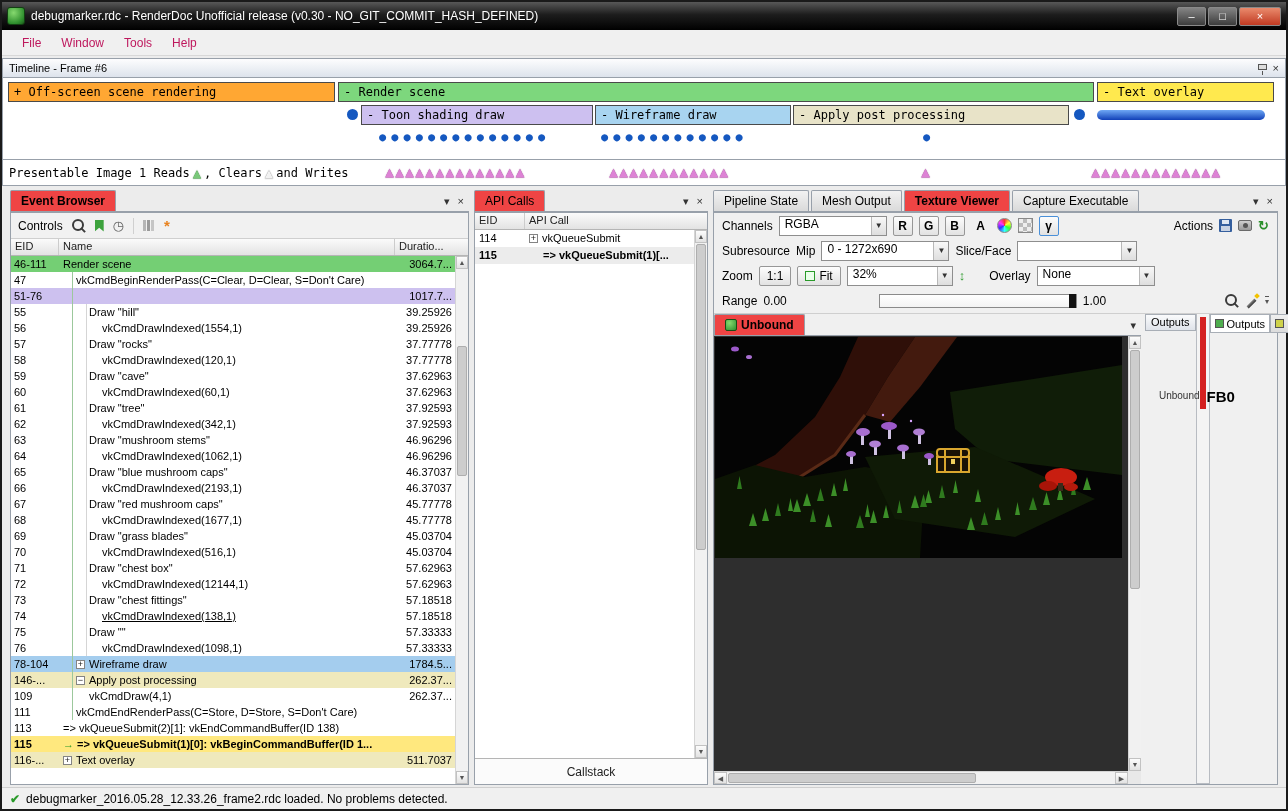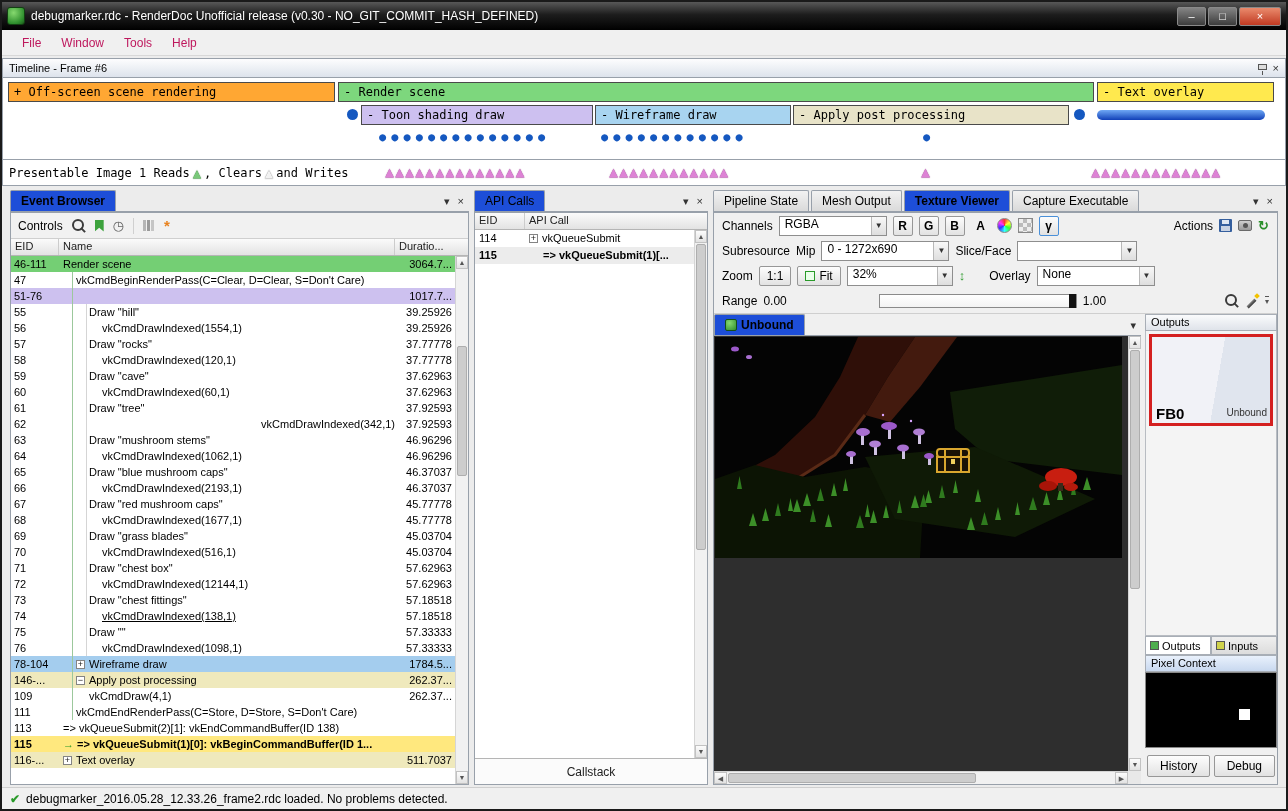--- a/index.html
+++ b/index.html
@@ -17,21 +17,21 @@
 .menu-item{padding:4px 10px;color:#be185d}
 
 .dock-header{height:20px;background:linear-gradient(#fdfdfe,#dde3ec);border:1px solid #98a0aa;display:flex;align-items:center;padding:0 6px;font-size:11px;gap:6px;flex:none}
 .dock-header .sp{flex:1}
 .pin{width:9px;height:6px;border:1px solid #555;background:#ddd;position:relative;margin-top:-3px}
 .pin::after{content:'';position:absolute;left:3px;top:6px;width:1px;height:4px;background:#555}
 .xglyph{color:#333;font-size:11px;line-height:1}
 .tabstrip{height:22px;display:flex;align-items:flex-end;border-bottom:1px solid #98a0aa;flex:none}
 .tabs{display:flex;align-items:flex-end}
 .tab{padding:3px 10px 3px;background:linear-gradient(#f2f2f2,#dadada);border:1px solid #98a0aa;border-bottom:none;border-radius:2px 2px 0 0;margin-right:2px;white-space:nowrap}
-.tab.active{background:#1d4ed8;font-weight:bold}
+.tab.active{background:#ef4444;font-weight:bold}
 .strip-icons{margin-left:auto;display:flex;gap:8px;align-items:center;padding:0 5px 4px}
 
 .timeline{margin:2px 0 0;flex:none}
 .timeline-body{position:relative;height:108px;background:#fff;border:1px solid #98a0aa;border-top:none;font-family:"DejaVu Sans Mono",monospace;font-size:12px}
 .tl-block{position:absolute;height:20px;line-height:18px;padding-left:5px;border:1px solid #4a4a4a;white-space:nowrap;overflow:hidden}
 .dotspan{position:absolute;color:#1558c0;font-size:12px;letter-spacing:5px;line-height:14px;white-space:nowrap}
 .bigdot{position:absolute;width:11px;height:11px;border-radius:50%;background:#1558c0}
 .bluebar{position:absolute;height:10px;border-radius:5px;background:linear-gradient(#6fa8f5,#1140b8)}
 .marker-row{position:absolute;left:0;right:0;bottom:0;height:26px;border-top:1px solid #98a0aa;display:flex;align-items:center;padding-left:6px;gap:3px}
 .tri{font-size:14px;line-height:1}
@@ -105,21 +105,21 @@
 .texicon{width:12px;height:12px;border-radius:2px;background:radial-gradient(circle at 35% 30%,#86d96f,#2f8f2e);border:1px solid #155015;display:inline-block;vertical-align:-2px;margin-right:4px}
 .viewport{flex:1;position:relative;background:#2e2e2e;overflow:hidden}
 .viewport svg{position:absolute;left:1px;top:1px}
 .hscroll{position:absolute;left:0;right:13px;bottom:0;height:13px;background:#f1f1f1;border-top:1px solid #d5d5d5}
 .hscroll .thumb{position:absolute;top:1px;bottom:1px;background:#cdcdcd;border:1px solid #aeaeae;border-radius:2px}
 .hscroll .sarr{position:absolute;top:0;bottom:0;width:13px;background:linear-gradient(#fcfcfc,#e2e2e2);border:1px solid #c2c2c2;font-size:7px;text-align:center;line-height:12px;color:#555}
 .corner{position:absolute;right:0;bottom:0;width:13px;height:13px;background:#e8e8e8}
 .tex-status{height:42px;background:#f0f0f0;border-top:1px solid #cfcfcf;padding:4px 6px;font-family:"DejaVu Sans Mono",monospace;font-size:12px;flex:none}
 .swatch{width:34px;height:13px;background:#3a3a3a;border:1px solid #222;margin-top:4px}
 
-.sidebar{width:132px;display:flex;flex-direction:column;margin-left:4px;min-height:0}
+.sidebar{width:132px;display:flex;flex-direction:row;margin-left:4px;min-height:0}
 .side-h{height:17px;background:linear-gradient(#fafbfc,#dfe3ea);border:1px solid #a8aeb6;font-size:11px;padding:1px 5px;flex:none}
 .side-h.blue{background:linear-gradient(#e9f1fc,#c8d8ef)}
 .thumbs{flex:1;background:#f4f4f4;border:1px solid #b8bcc2;border-top:none;padding:3px;min-height:0}
 .fb-card{height:92px;border:3px solid #d42020;background:linear-gradient(100deg,#f1f2f7 55%,#e0e5ee 55%);position:relative}
 .fb-name{position:absolute;bottom:1px;left:4px;font-weight:bold;font-size:15px}
 .fb-sub{position:absolute;bottom:5px;right:3px;font-size:10px;color:#333}
 .side-tabs{height:19px;display:flex;flex:none}
 .side-tab{flex:1;font-size:11px;display:flex;align-items:center;gap:3px;padding:0 4px;border:1px solid #a8aeb6;background:linear-gradient(#efefef,#dcdcdc);white-space:nowrap}
 .side-tab.active{background:#fff}
 .sq-ic{width:9px;height:9px;border:1px solid #555;display:inline-block}
@@ -271,21 +271,21 @@
               <div class="ev-name" style="padding-left: 43px;"><span>vkCmdDrawIndexed(60,1)</span></div>
               <div class="ev-dur">37.62963</div>
             </div>
             <div class="ev-row">
               <div class="ev-eid">61</div>
               <div class="ev-name" style="padding-left: 30px;"><span>Draw "tree"</span></div>
               <div class="ev-dur">37.92593</div>
             </div>
             <div class="ev-row">
               <div class="ev-eid">62</div>
-              <div class="ev-name" style="padding-left: 43px; text-align: right;"><span>vkCmdDrawIndexed(342,1)</span></div>
+              <div class="ev-name" style="padding-left: 43px;"><span>vkCmdDrawIndexed(342,1)</span></div>
               <div class="ev-dur">37.92593</div>
             </div>
             <div class="ev-row">
               <div class="ev-eid">63</div>
               <div class="ev-name" style="padding-left: 30px;"><span>Draw "mushroom stems"</span></div>
               <div class="ev-dur">46.96296</div>
             </div>
             <div class="ev-row">
               <div class="ev-eid">64</div>
               <div class="ev-name" style="padding-left: 43px;"><span>vkCmdDrawIndexed(1062,1)</span></div>

